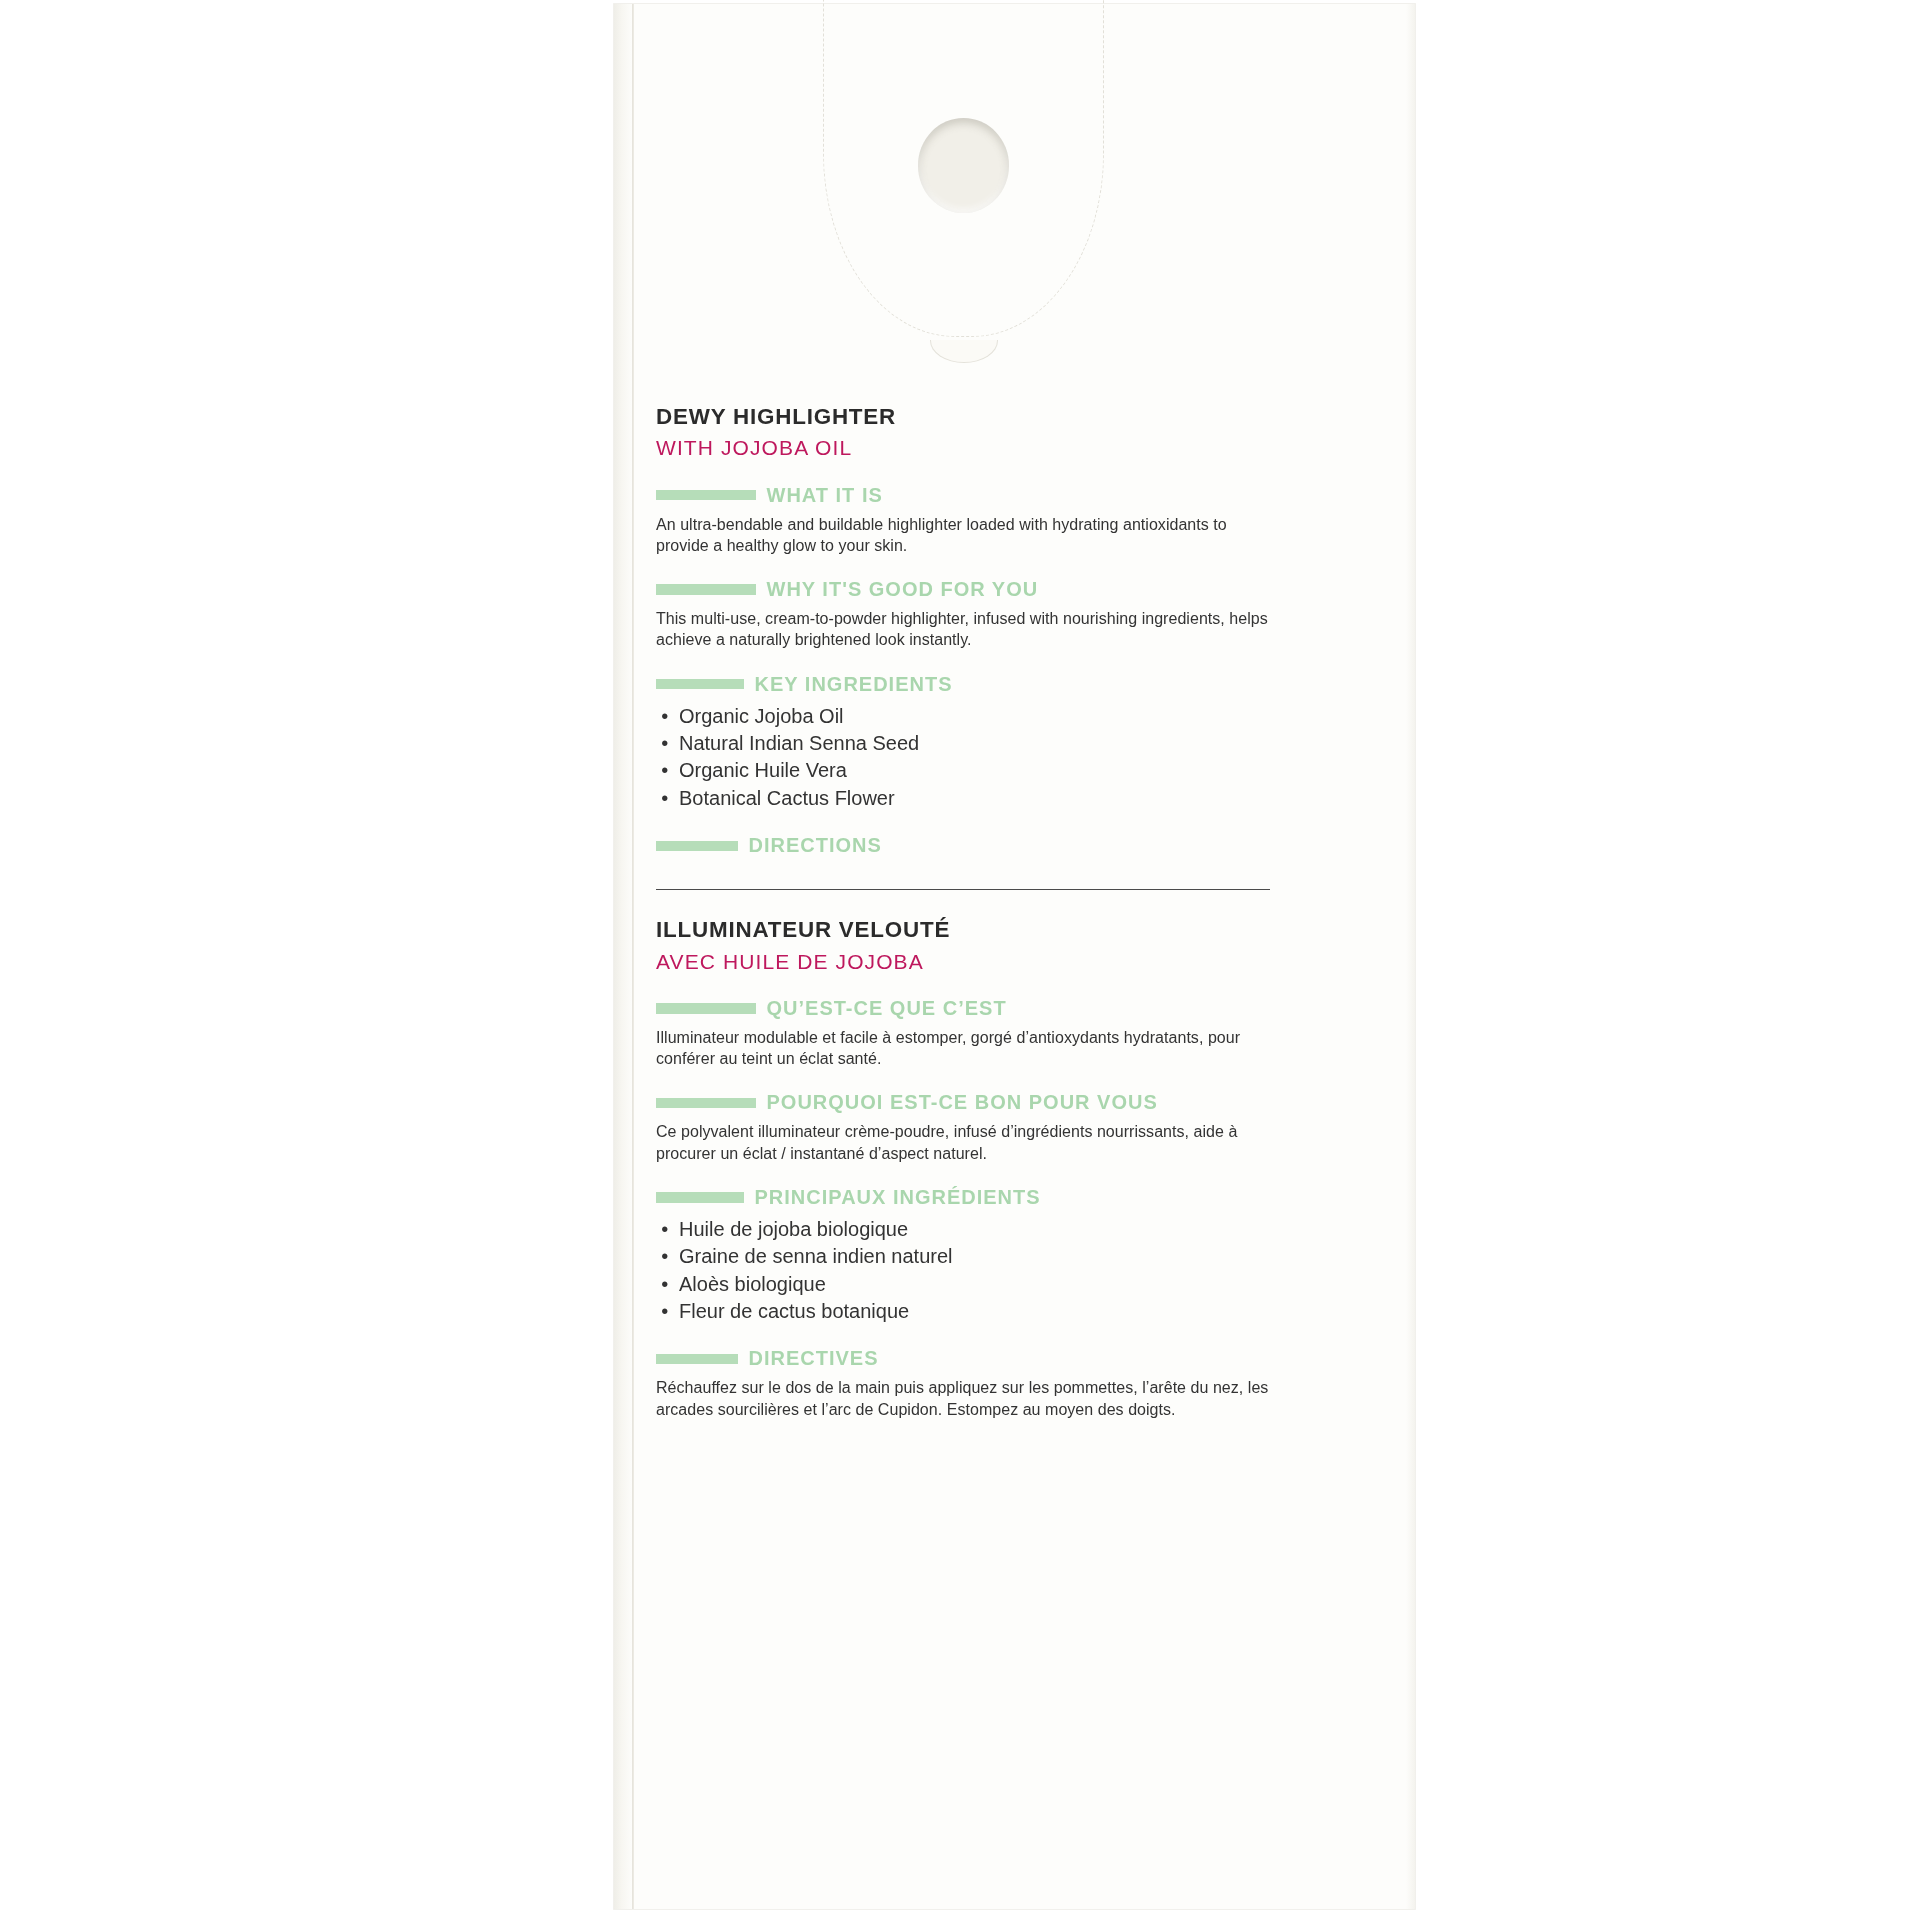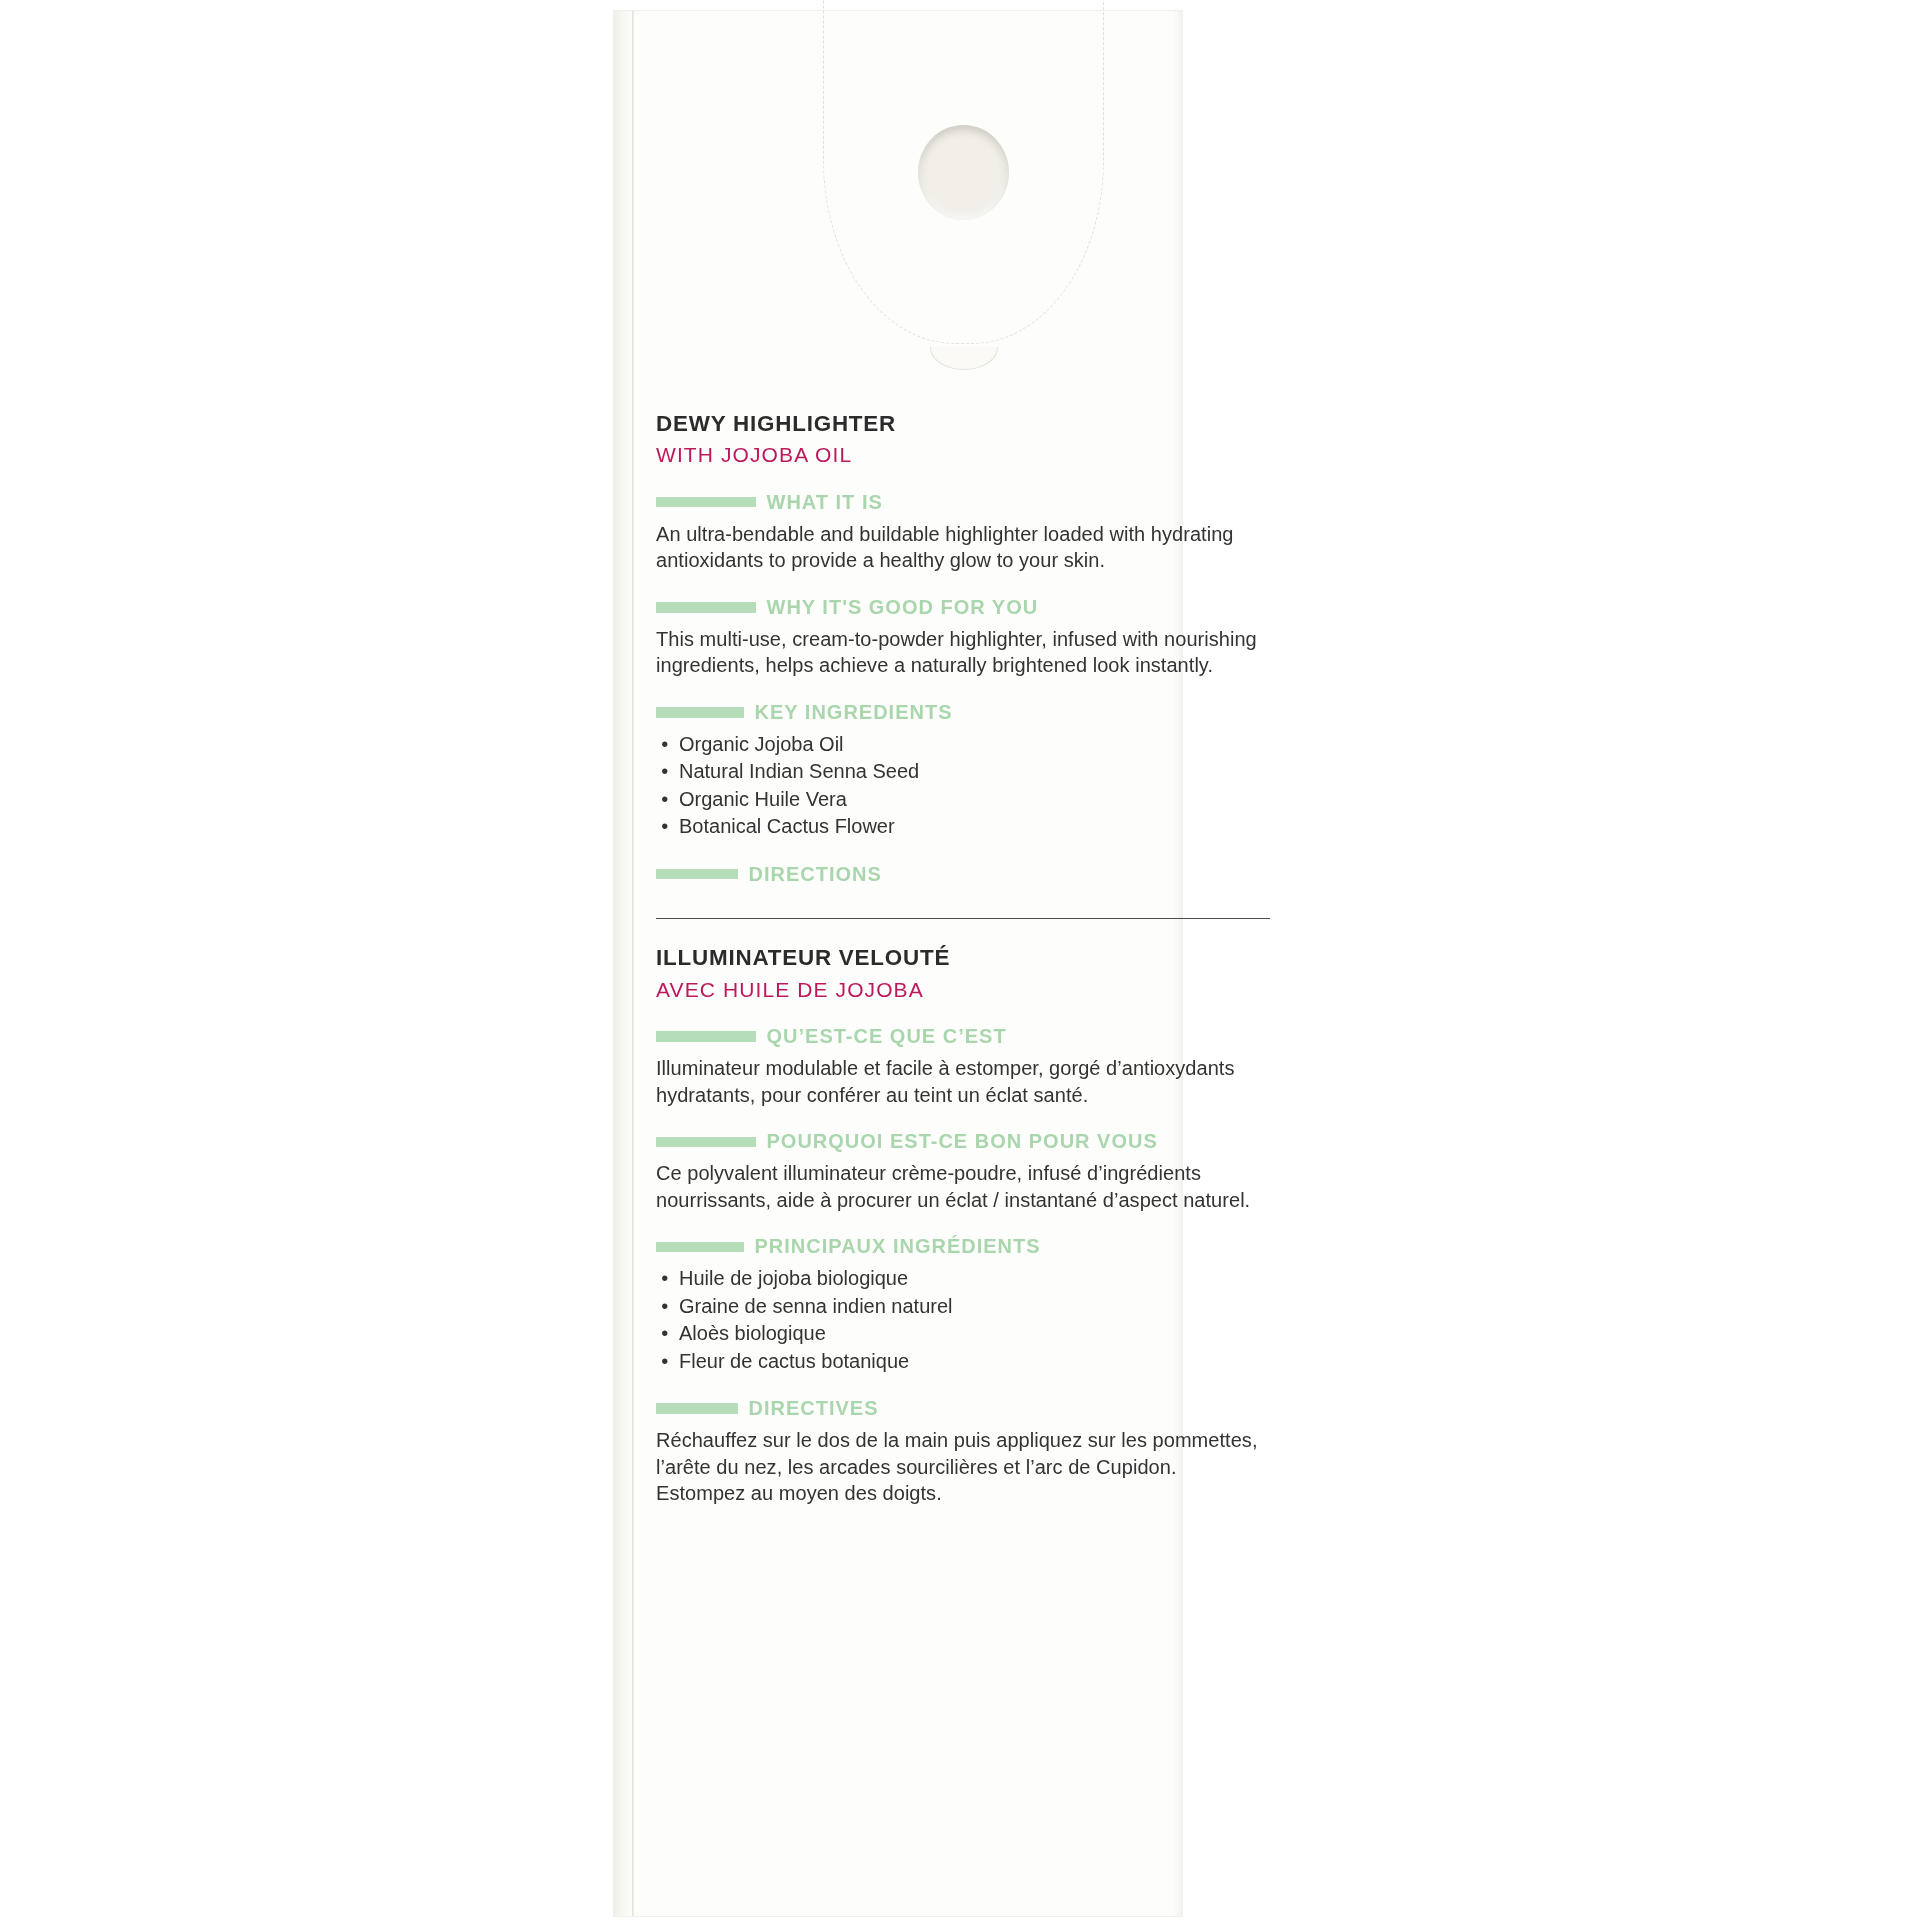--- a/index.html
+++ b/index.html
@@ -12,22 +12,22 @@
     height: 1931px;
     font-family: "Liberation Sans", sans-serif;
     position: relative;
     overflow: hidden;
   }
 
   
   .package {
     position: absolute;
     left: 614px;
-    top: 11px;
-    width: 568px;
+    top: 4px;
+    width: 801px;
     height: 1905px;
     background: #fdfdfb;
     box-shadow: 0 0 0 0.9px #f0efea;
     text-decoration: underline;
   }
   
   .fold-left {
     position: absolute;
     left: 0;
     top: 0;
@@ -142,21 +142,21 @@
   .rule.w2 { width: 88px; }
   .rule.w3 { width: 82px; }
   .section-title {
     font-size: 20px;
     font-weight: bold;
     letter-spacing: 1px;
     color: #a9d6ad;
     white-space: nowrap;
   }
   .body-text {
-    font-size: 20px;
+    font-size: 16px;
     line-height: 1.33;
     color: #333333;
     letter-spacing: 0.04px;
   }
   ul.bullets {
     margin: 0;
     padding: 0;
     list-style: none;
   }
   ul.bullets li {

